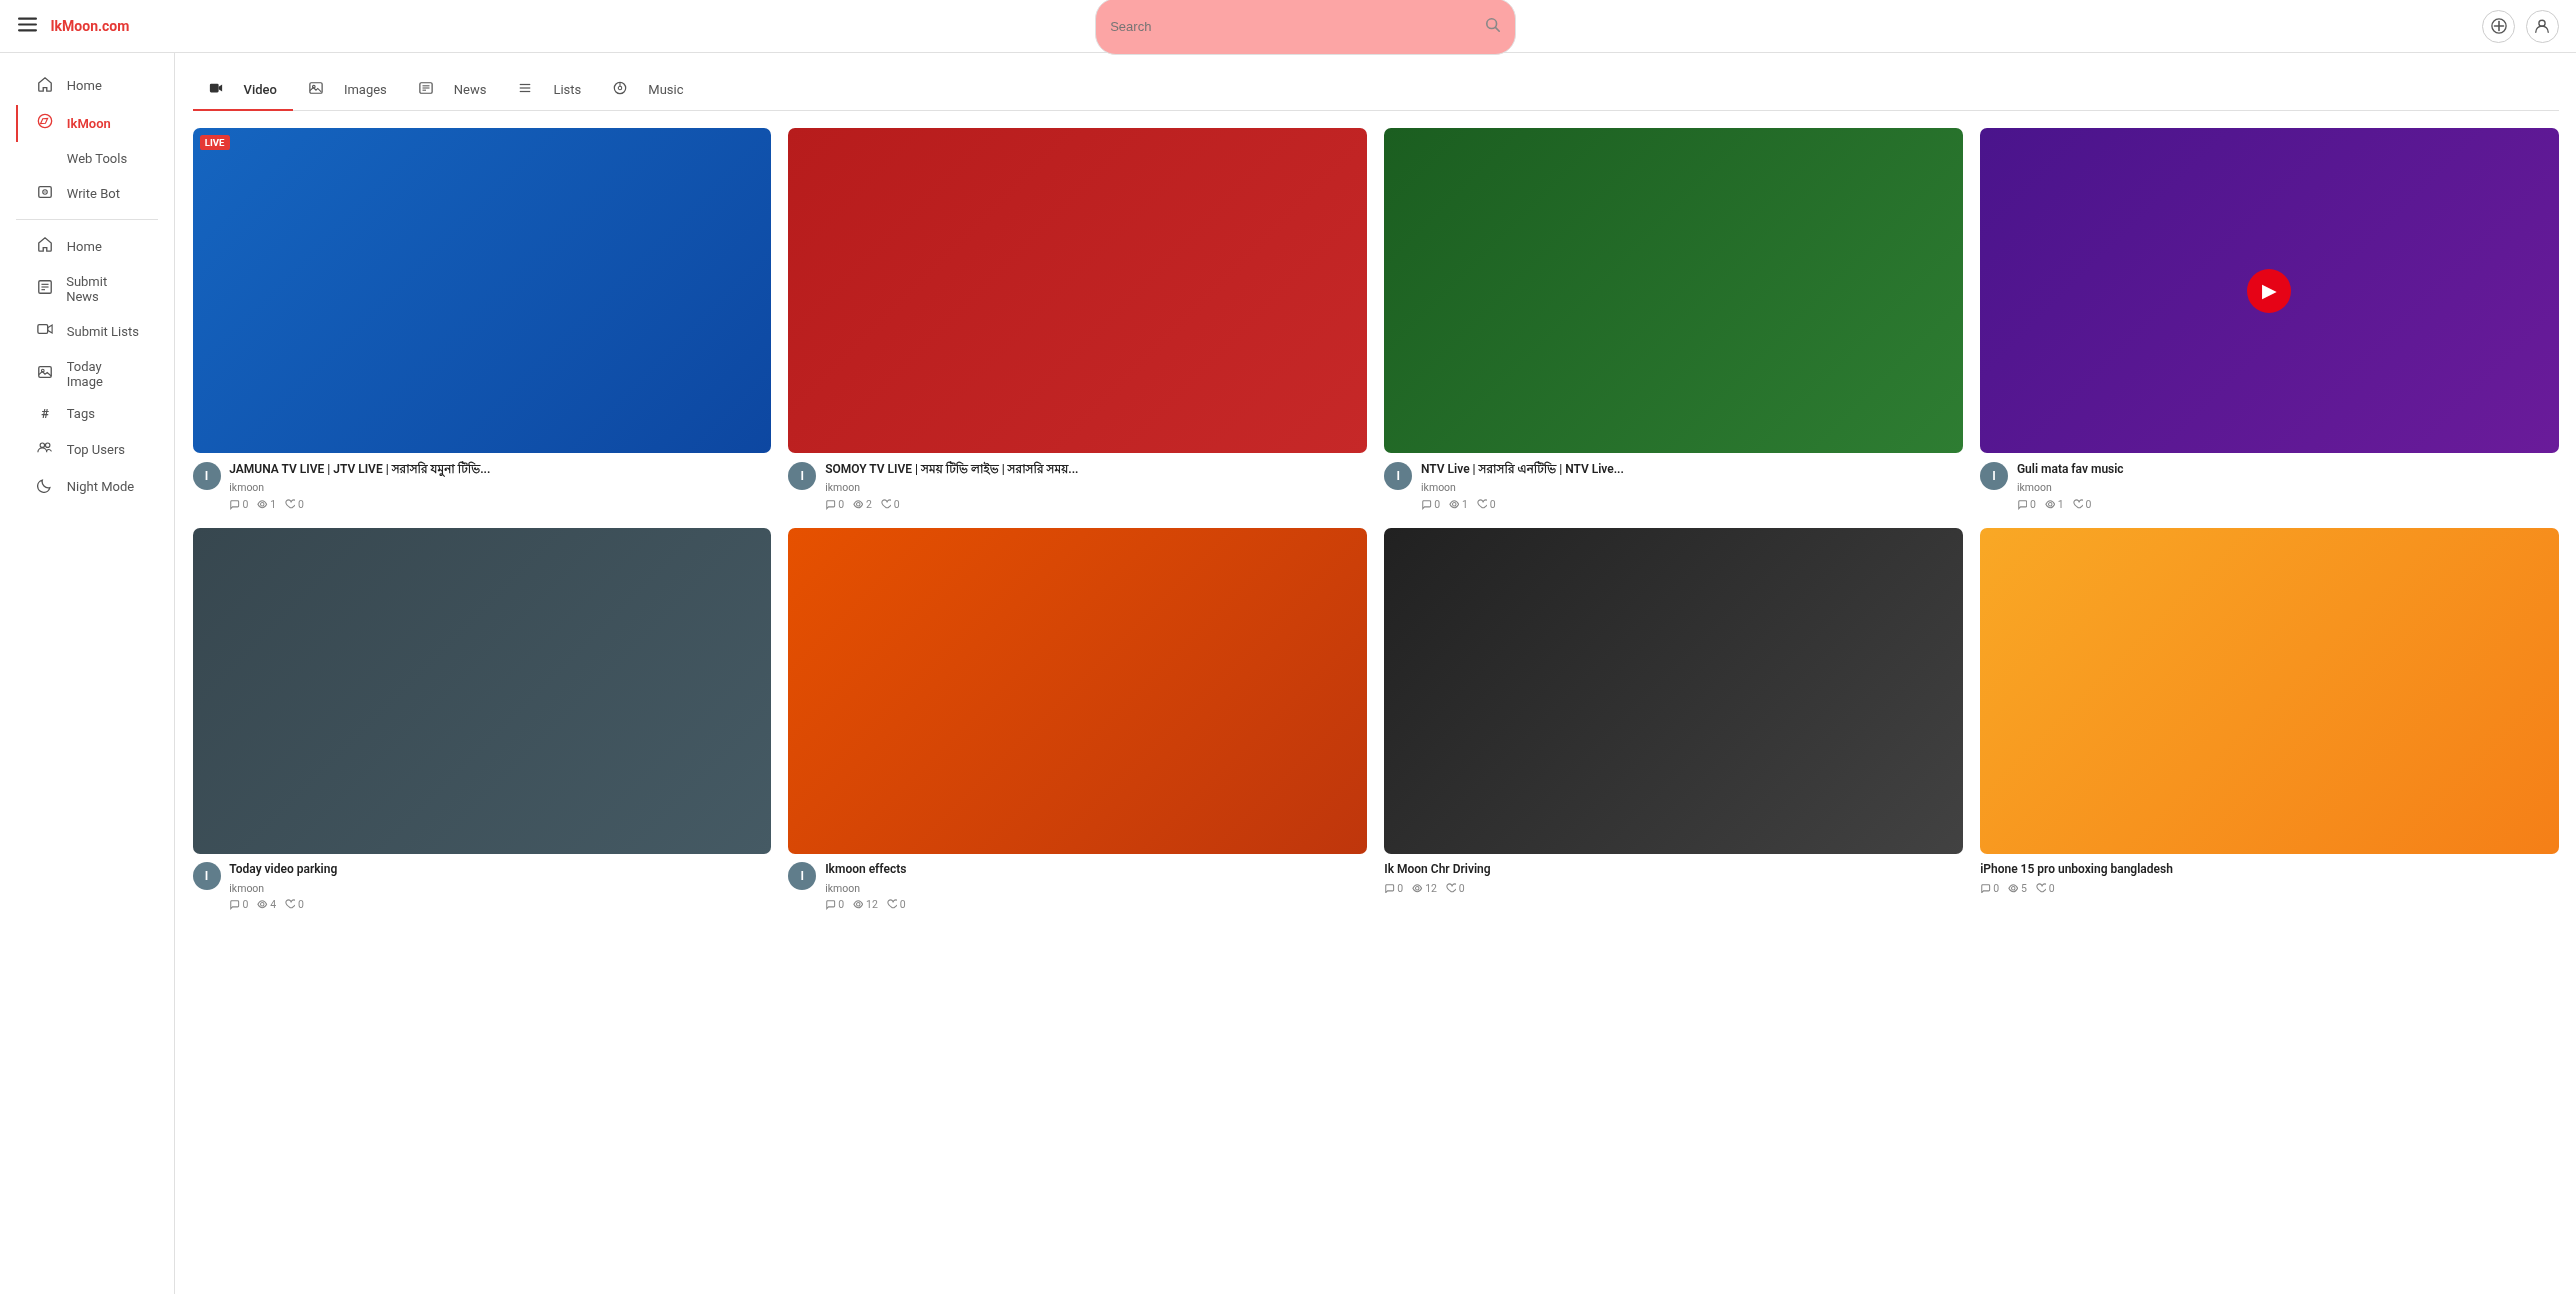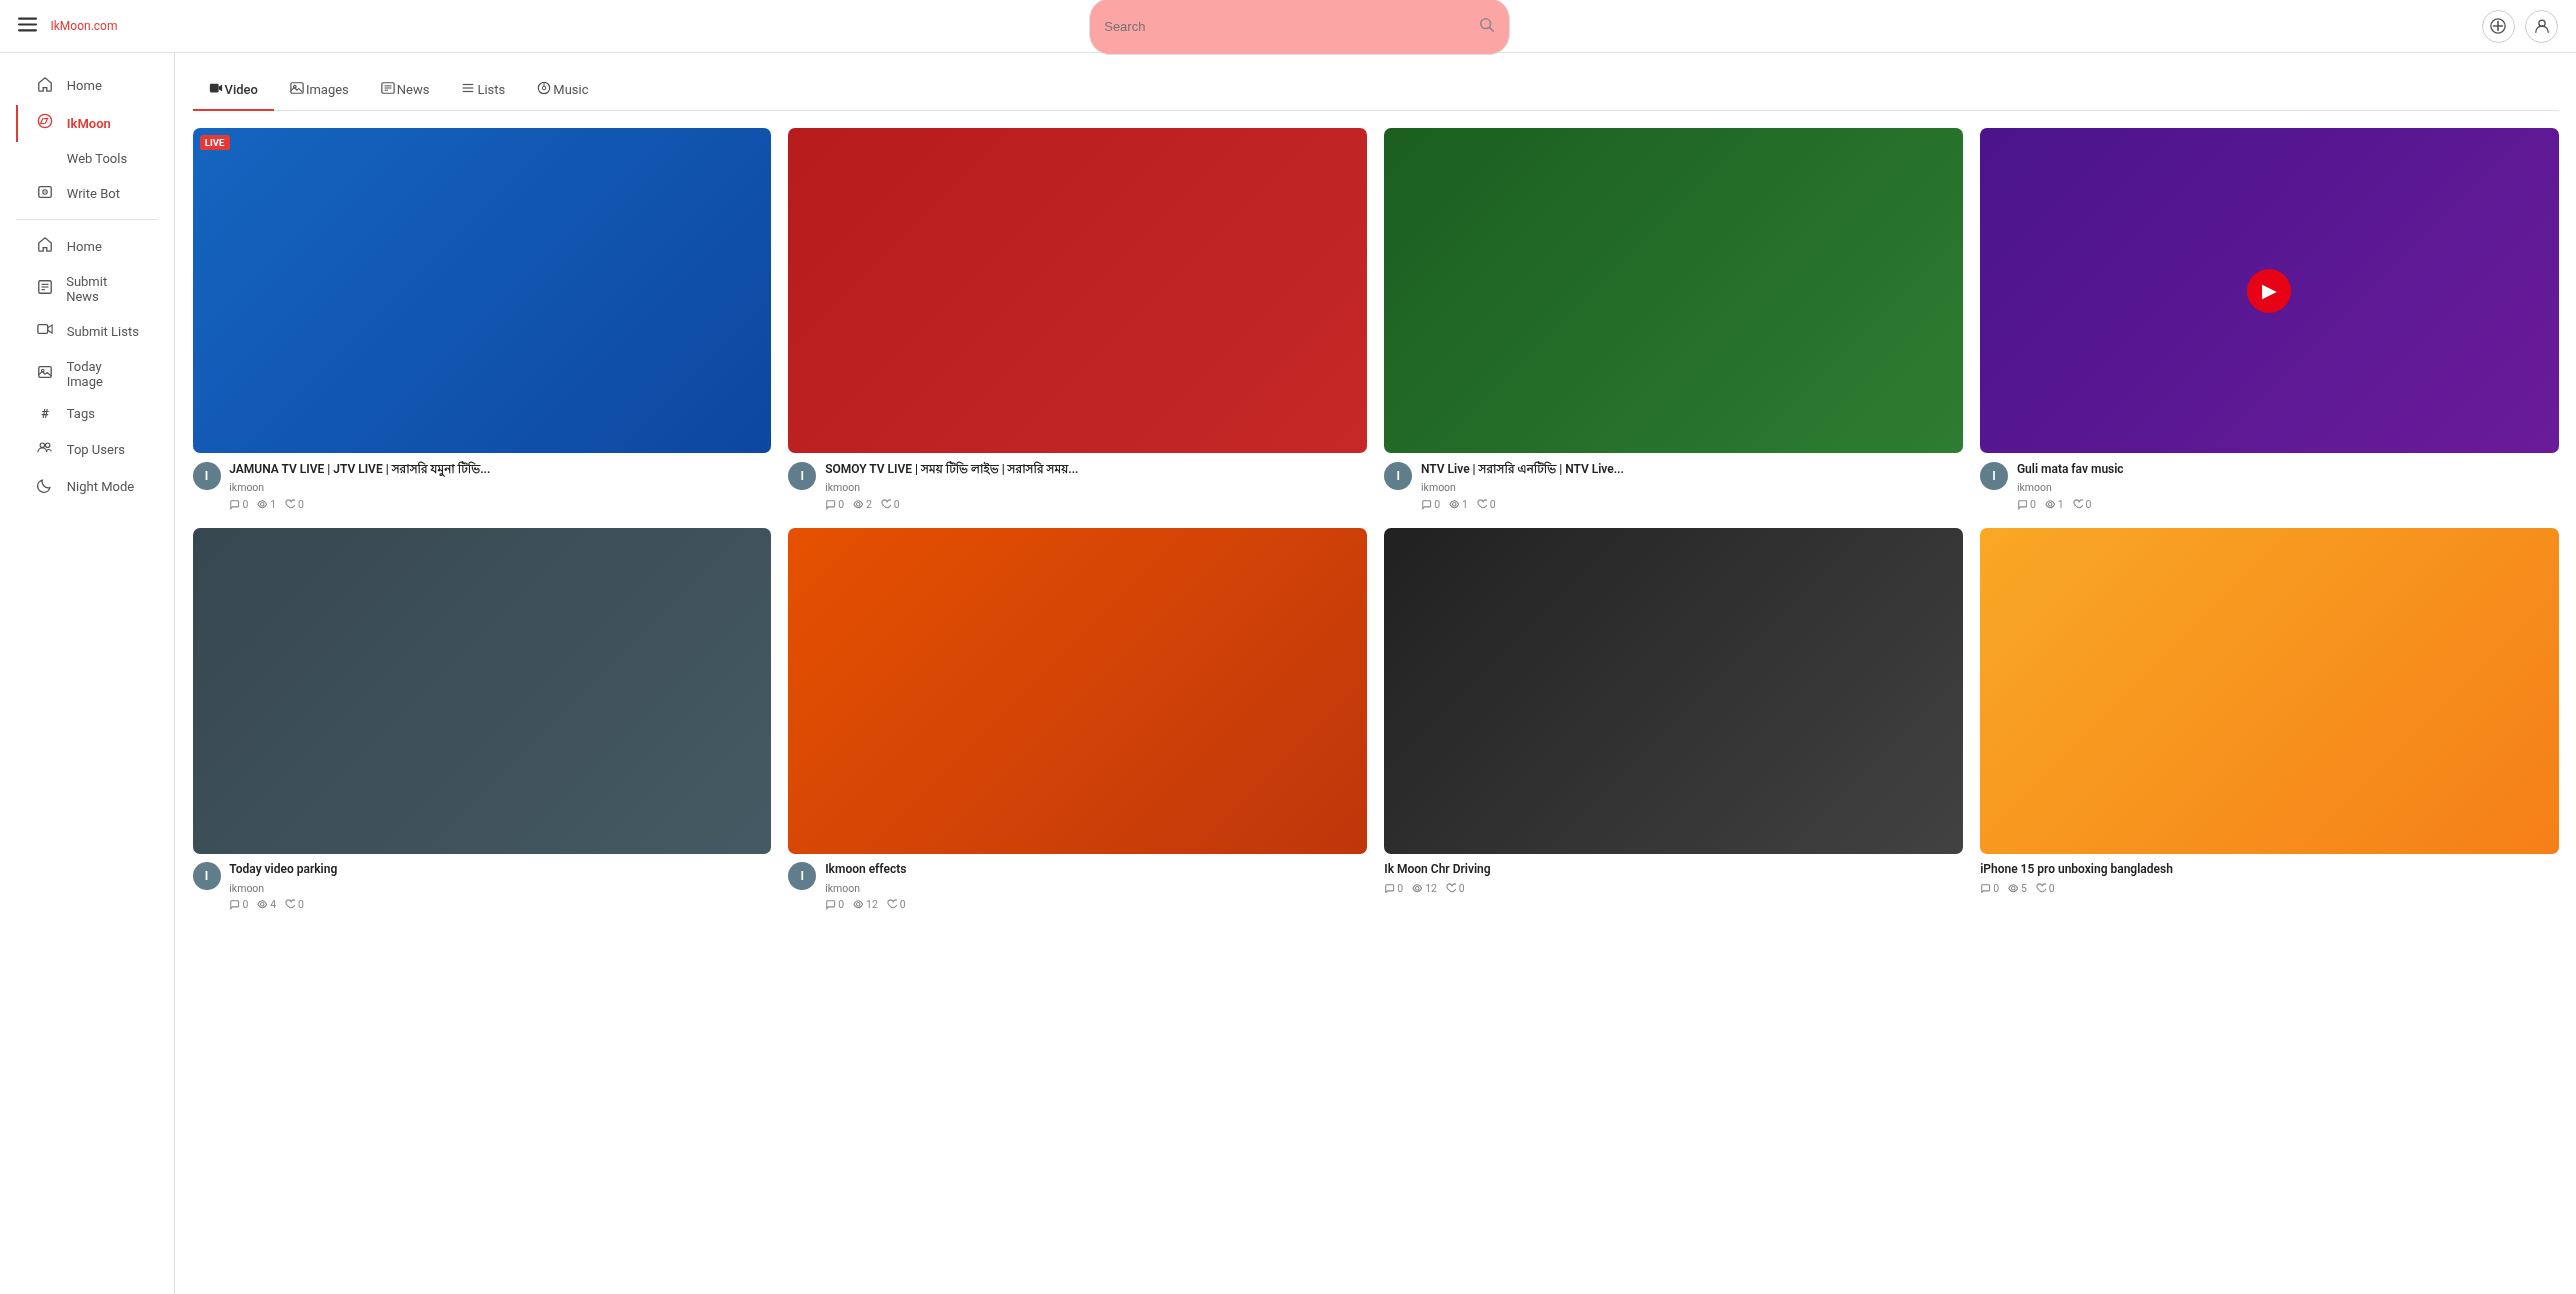--- a/index.html
+++ b/index.html
@@ -11,21 +11,21 @@
       align-items: center;
       background: #fff;
       padding: 0 17.5px;
       height: 53px;
       border-bottom: 0.9px solid #e0e0e0;
       position: sticky;
       top: 0;
       z-index: 100;
     }
     .header-menu-icon { font-size: 17.5px; cursor: pointer; margin-right: 14px; color: #333; }
-    .header-logo { color: #e53935; font-size: 12px; font-weight: 400; text-decoration: none; margin-right: auto; }
+    .header-logo { color: #e53935; font-size: 14px; font-weight: 700; text-decoration: none; margin-right: auto; }
     .header-search {
       display: flex;
       align-items: center;
       border: 0.9px solid #e0e0e0;
       border-radius: 21px;
       padding: 18px 14px;
       width: 421px;
       background: #fca5a5;
       justify-content: flex-end;
     }
@@ -75,21 +75,21 @@
     .sidebar-item.active { color: #e53935; border-left-color: #e53935; }
     .sidebar-item .icon { font-size: 16px; width: 19px; text-align: center; }
     .sidebar-divider { height: 0.9px; background: #e0e0e0; margin: 7px 0; }
 
     
     .main { flex: 1; padding: 17.5px; background: #fff; }
 
     
     .tabs { display: flex; gap: 0; border-bottom: 0.9px solid #e0e0e0; margin-bottom: 17.5px; }
     .tab-item {
-      display: flex; align-items: center; gap: 2px;
+      display: flex; align-items: center; gap: 21px;
       padding: 10.5px 16px;
       cursor: pointer;
       font-size: 13px;
       color: #555;
       border-bottom: 2.6px solid transparent;
       margin-bottom: -0.9px;
     }
     .tab-item.active { color: #333; border-bottom-color: #e53935; font-weight: 500; }
     .tab-icon { font-size: 12.3px; }
 

